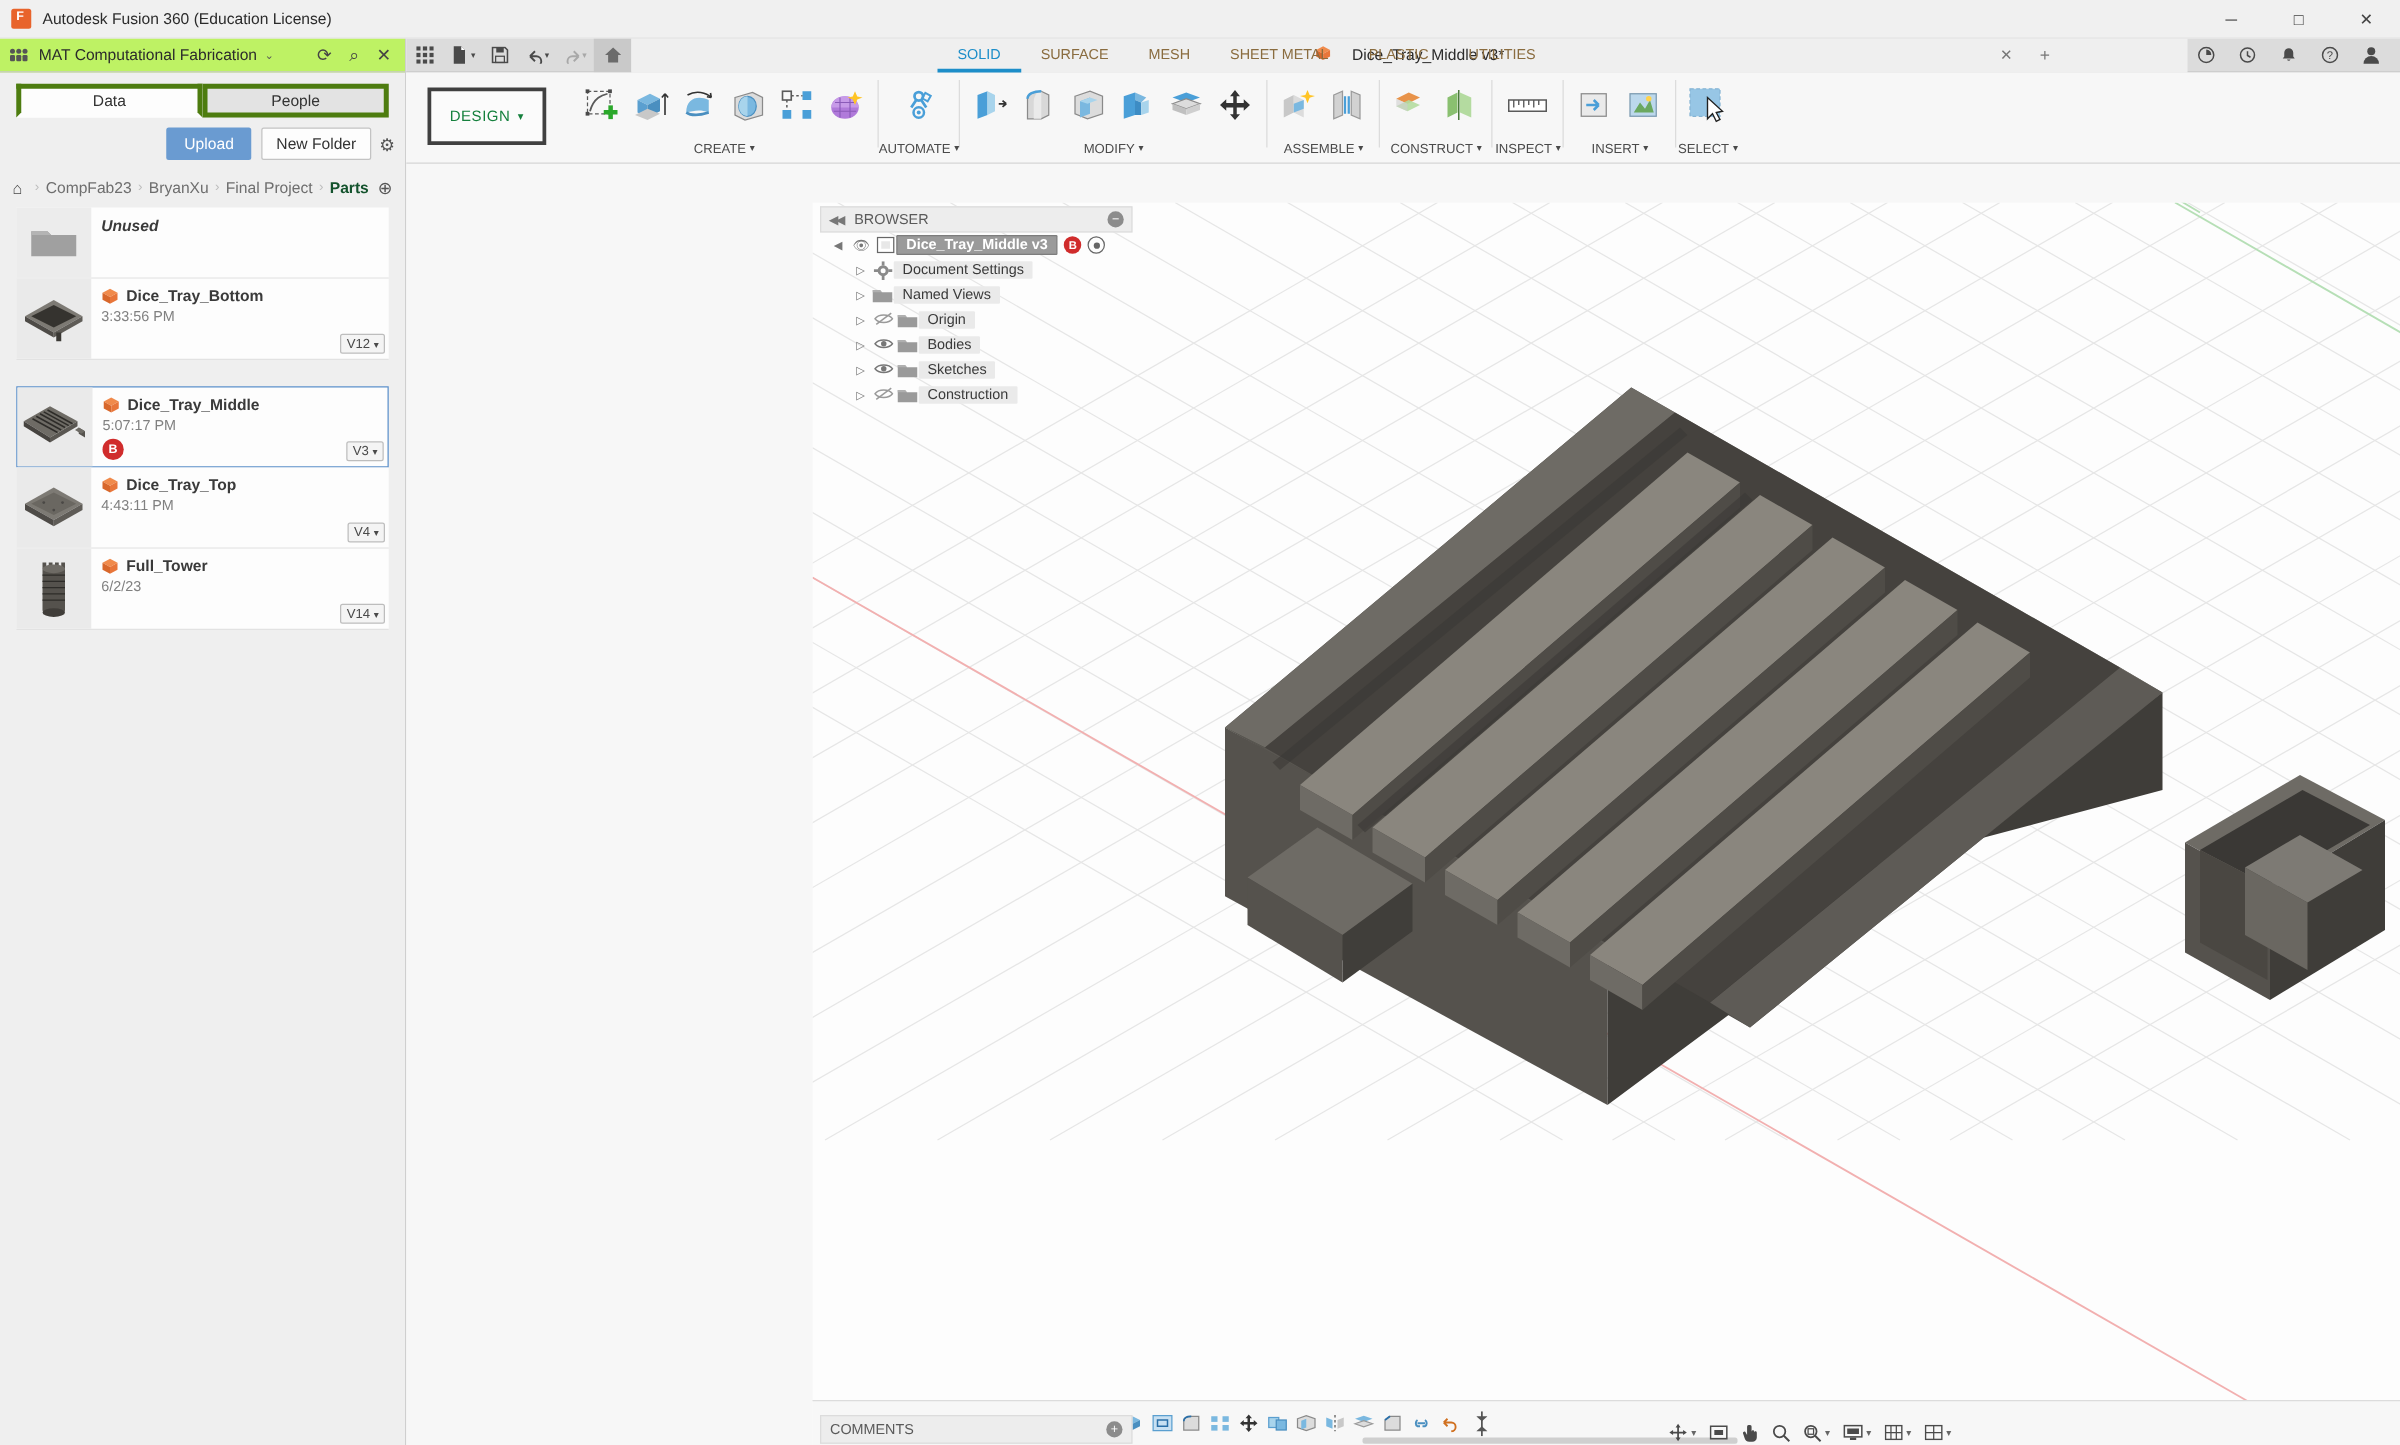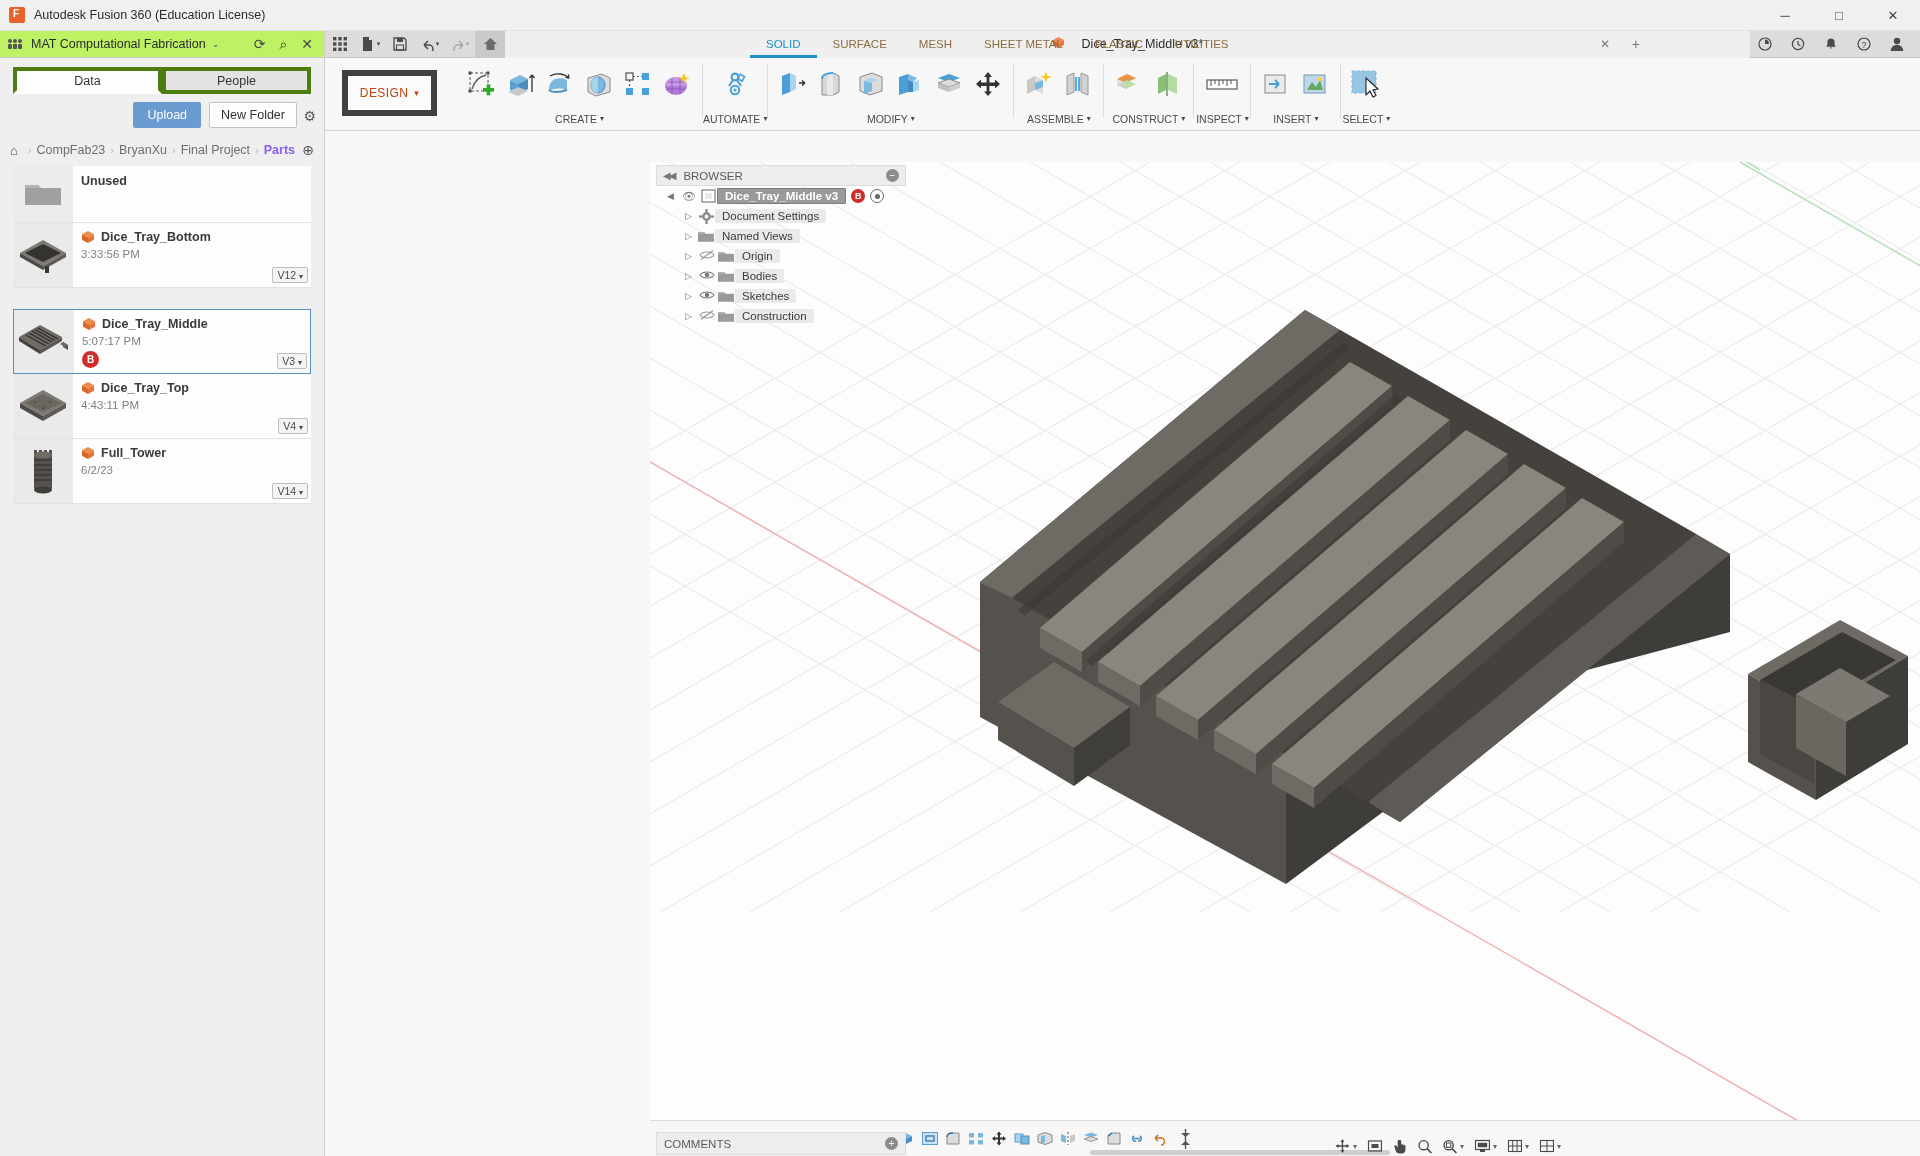--- a/index.html
+++ b/index.html
@@ -46,28 +46,28 @@
   .btn-primary { background:#6a9bd1; color:#fff; border:none; border-radius:2px;
     padding:5px 14px; font-size:12.5px; font-family:inherit; }
   .btn-default { background:#fdfdfd; color:#333; border:1px solid #c3c3c3;
     border-radius:2px; padding:5px 11px; font-size:12.5px; font-family:inherit; }
 
   .breadcrumb { display:flex; align-items:center; height:26px; padding:0 10px;
     margin-top:9px; font-size:12.5px; color:#8a8a8a; }
   .bc-home { color:#4a4a4a; font-size:13px; margin-right:5px; }
   .bc-sep { margin:0 5px; color:#bdbdbd; font-size:11px; }
   .bc-item { color:#6e6e6e; }
-  .bc-item.current { color:#8b5cf6; font-weight:bold; }
+  .bc-item.current { color:#14532d; font-weight:bold; }
   .bc-globe { margin-left:auto; color:#555; font-size:14px; }
 
   .filelist { margin:3px 13px 0 13px; }
   .file-row { display:flex; background:#fdfdfd; border-bottom:1px solid #e2e2e2;
     position:relative; height:65px; }
   .file-row.sel { border:1px solid #5b8fc9;margin-top:21px; }
-  .file-row.folder { height:57px; }
+  .file-row.folder { height:57px;font-style:italic; }
   .thumb { width:60px; min-width:60px; background:#eaeaea; display:flex;
     align-items:center; justify-content:center; }
   .thumb.plain { background:#ececec; }
   .file-meta { padding:7px 0 0 8px; flex:1; position:relative; }
   .file-title { display:flex; align-items:center; font-size:12.5px;
     font-weight:bold; color:#3a3a3a; }
   .cube-ico { width:14px; height:14px; margin-right:6px; position:relative; }
   .file-time { font-size:11.5px; color:#808080; margin-top:4px; }
   .folder-name { font-size:12.5px; font-weight:bold; color:#3a3a3a;
     padding:8px 0 0 8px; }
@@ -87,23 +87,23 @@
     justify-content:center; color:#4a4a4a; font-size:14px; }
   .qb-ico.home { background:#c9c9c9; }
   .doc-tabwrap { flex:1; display:flex; align-items:center; justify-content:center;
     position:relative; height:27px; background:#efefef; }
   .doc-tab { display:flex; align-items:center; gap:17px; font-size:12.5px;
     color:#2b2b2b; }
   .qb-right { display:flex; align-items:center; gap:3px; padding-right:8px; }
 
   .ribbon { height:73px; background:#f7f7f7; display:flex; align-items:flex-start;
     border-bottom:1px solid #d6d6d6; position:relative; }
-  .design-box { width:95px; height:46px; margin:12px 12px 0 17px; border:6px solid #404040;
+  .design-box { width:95px; height:46px; margin:12px 12px 0 17px; border:3px solid #404040;
     background:#fbfbfb; display:flex; align-items:center; justify-content:center;
-    font-size:12px; color:#c2410c; letter-spacing:.4px;text-align:right; }
+    font-size:12px; color:#15803d; letter-spacing:.4px;text-align:right; }
   .wtabs { position:absolute; left:425px; top:-23px; display:flex; gap:0; }
   .wtab { padding:3px 16px 5px 16px; font-size:11.5px; color:#8a6c3f; }
   .wtab.active { color:#1d8ec9; border-bottom:3px solid #1d8ec9; }
   .rgroup { display:flex; flex-direction:column; align-items:center;
     height:73px; position:relative; }
   .ricons { display:flex; align-items:center; height:52px; padding:0 7px; gap:3px; }
   .ritem { width:36px; height:40px; display:flex; align-items:center;
     justify-content:center; }
   .ritem.wide { width:42px; }
   .rlabel { font-size:10.5px; color:#4a4a4a; height:17px; display:flex;

